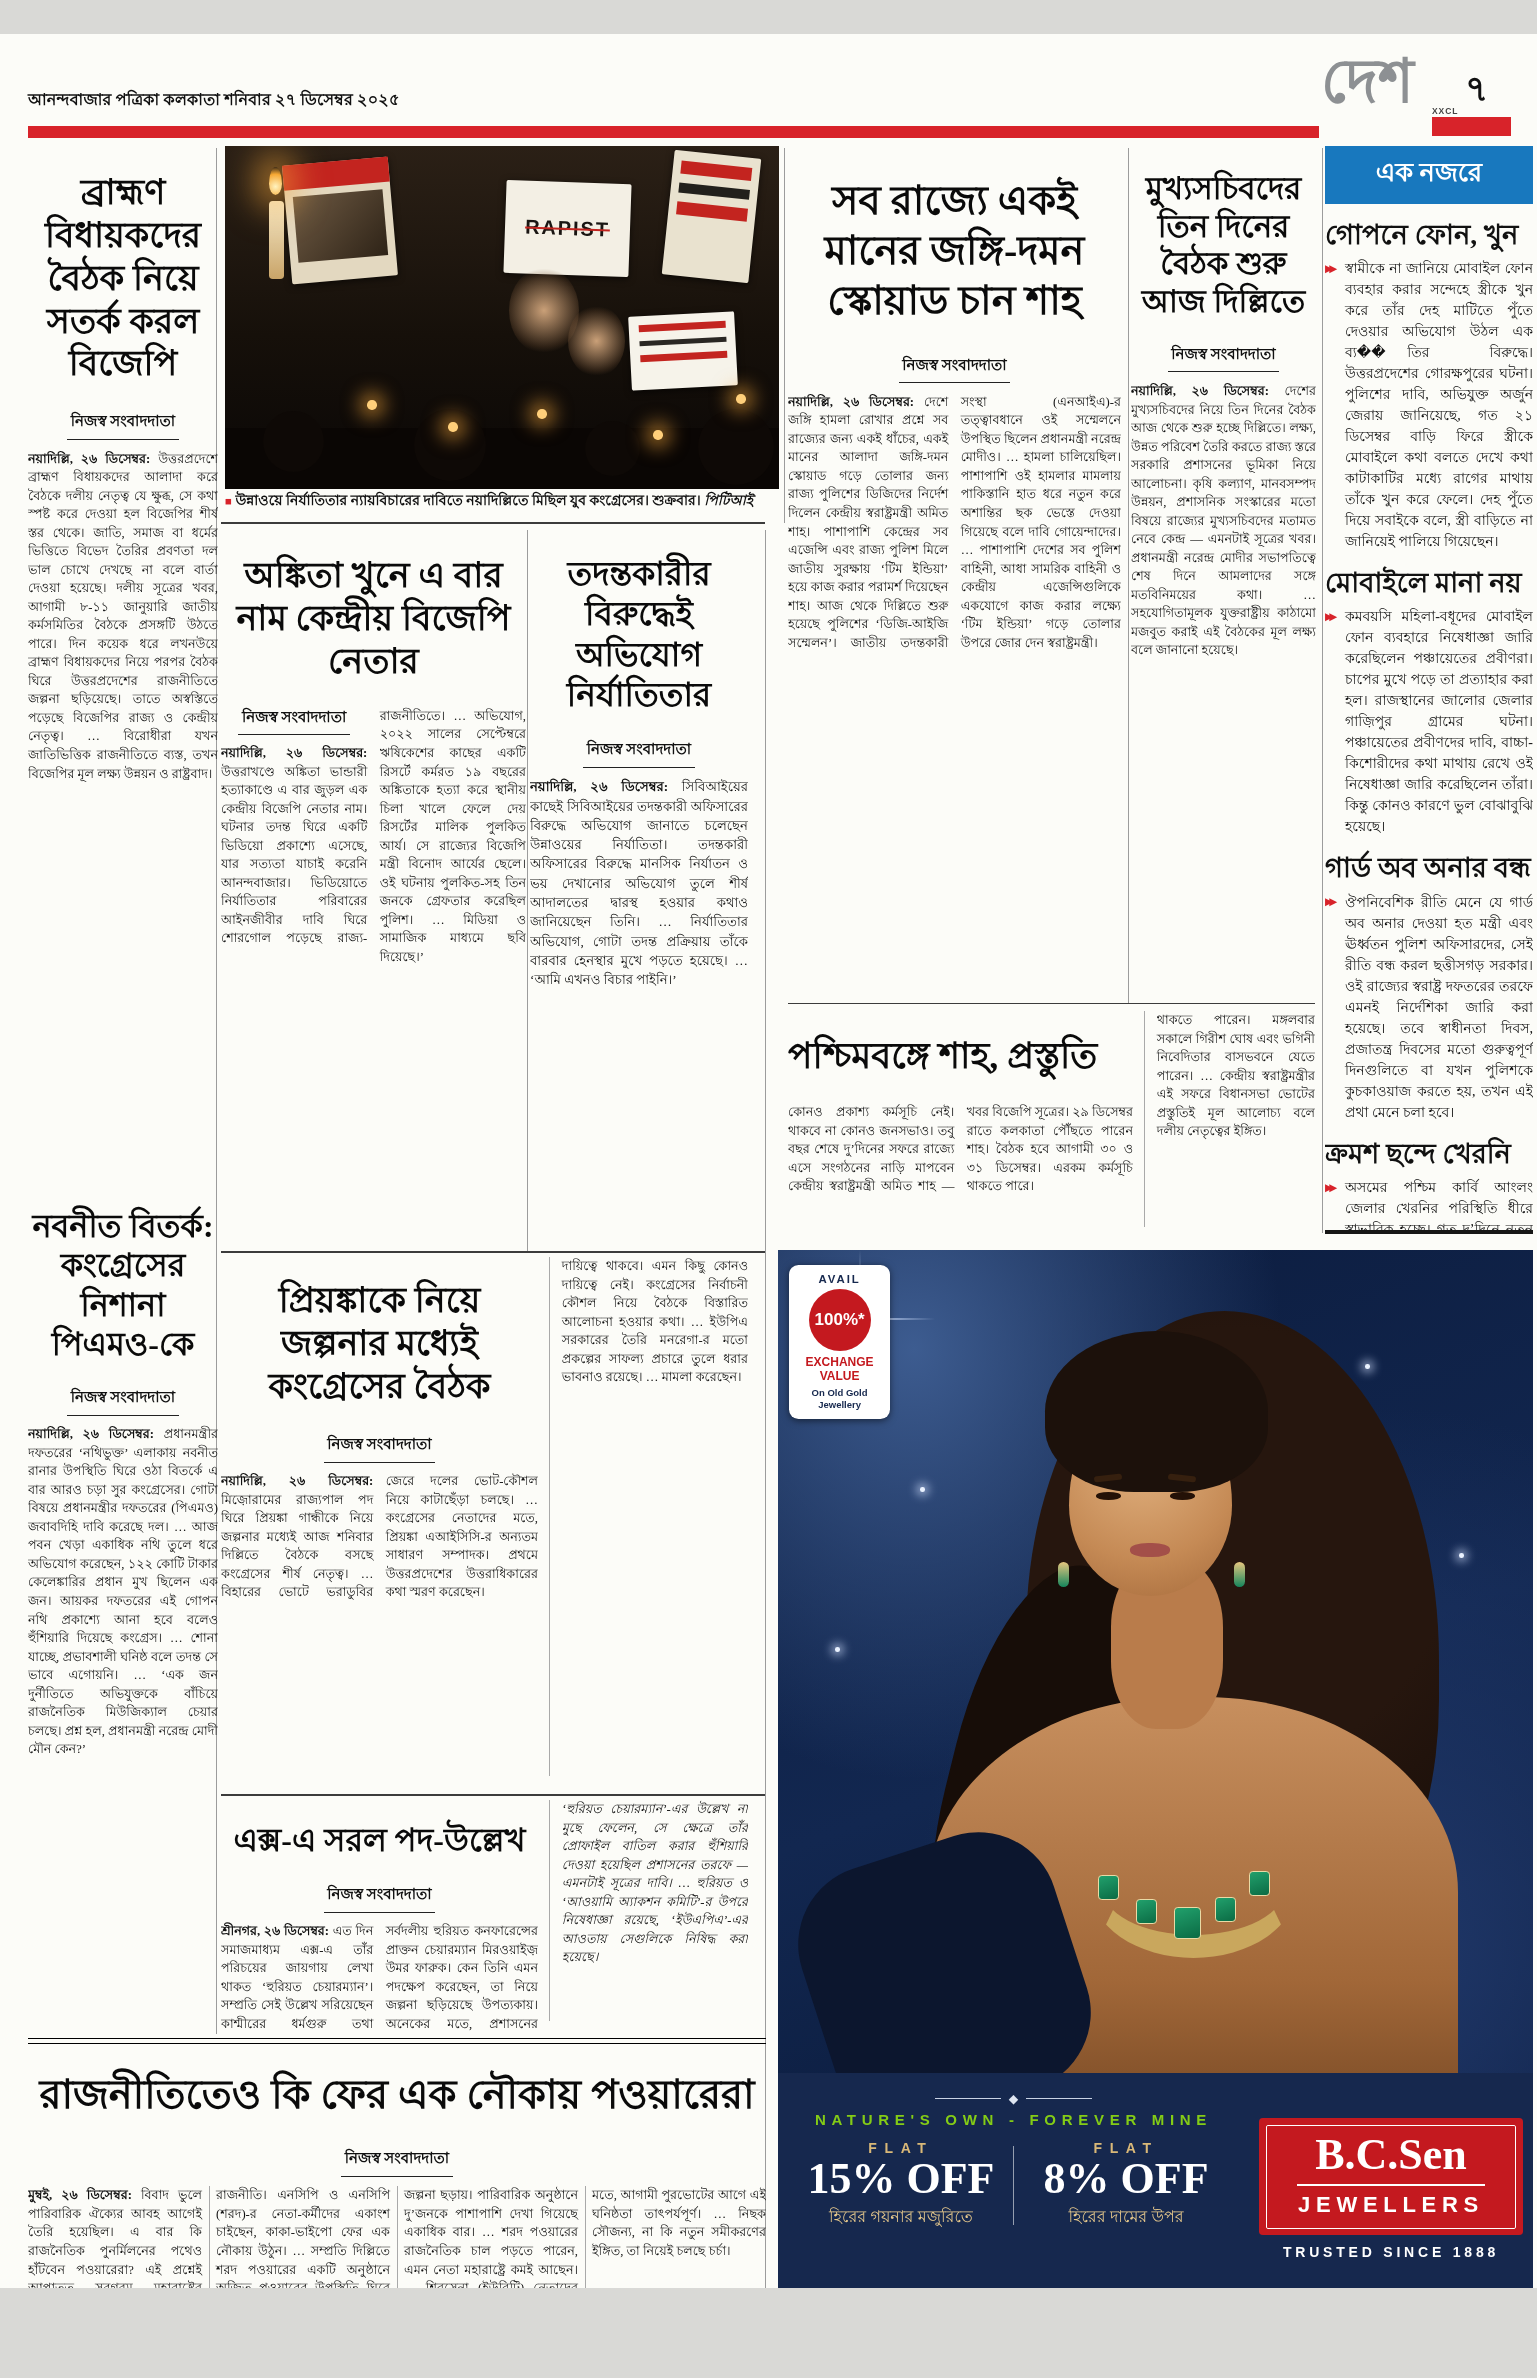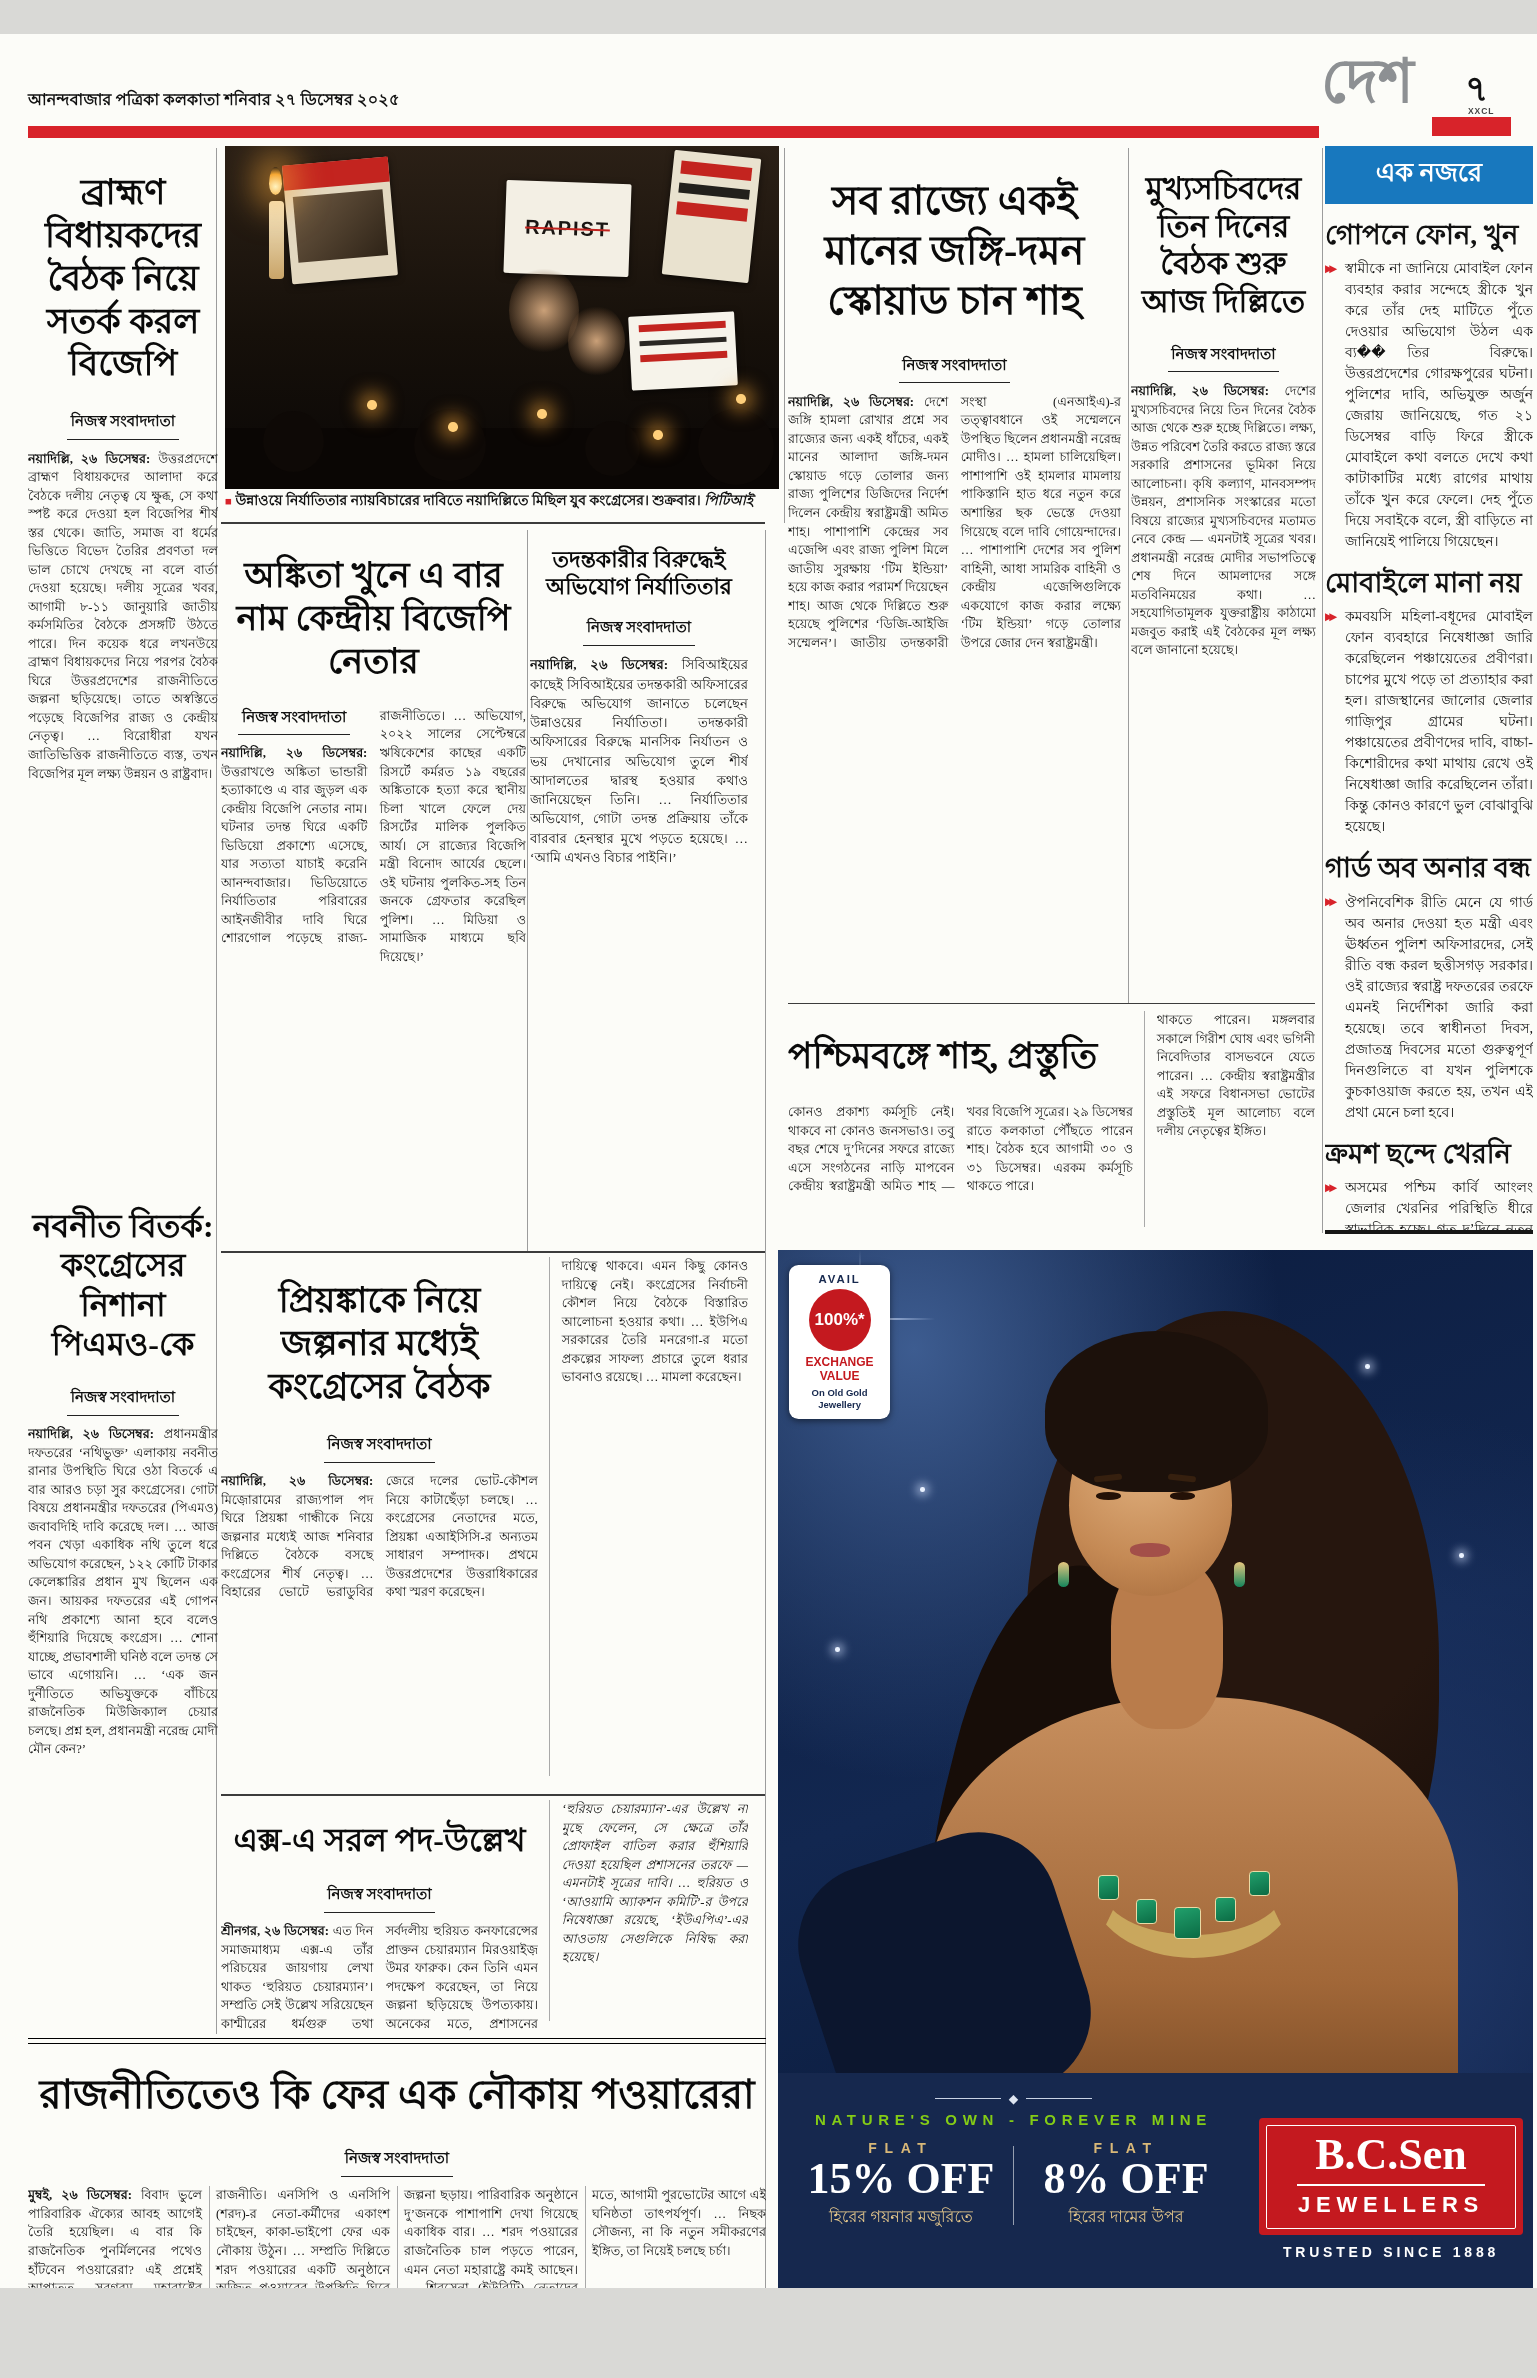--- a/index.html
+++ b/index.html
@@ -2,21 +2,21 @@
 <html style="font-size:15px"><head>
 <meta charset="utf-8">
 <style>
   html,body{margin:0;padding:0;background:#d9d9d6;}
   .page{position:relative;width:1538px;height:2254px;background:#fcfcf8;color:#111;
         font-family:"Liberation Serif","DejaVu Serif",serif;overflow:hidden;margin-top:34px;}
   .abs{position:absolute;}
   
   .dateline{left:28px;top:53px;font-size:16px;font-weight:700;letter-spacing:0.2px;}
   .logo-text{left:1321px;top:17px;font-size:61px;font-weight:700;color:#8d9093;line-height:1;}
-  .edition-mark{left:1468px;top:72px;font-size:8.5px;font-weight:700;color:#444;letter-spacing:0.9px;
+  .edition-mark{left:1432px;top:72px;font-size:8.5px;font-weight:700;color:#444;letter-spacing:0.9px;
                 font-family:"Liberation Sans",sans-serif;}
   .logo-redbar{left:1432px;top:83px;width:79px;height:19px;background:#d8232a;}
   .pageno{left:1465px;top:26.5px;font-size:36px;font-weight:700;}
   .red-rule{left:28px;top:92px;width:1291px;height:12.3px;background:#d8232a;}
   
   .hl{font-weight:700;text-align:center;line-height:1.22;color:#0a0a0a;}
   .byline{text-align:center;font-size:15px;font-weight:700;margin:7.6px 0 9.5px;}
   .byline span{display:inline-block;padding:0 3.8px 4.7px;border-bottom:1.9px solid #222;}
   .body-text{font-size:12.7px;line-height:1.46;text-align:justify;overflow:hidden;}
   .body-text b{font-weight:700;}
@@ -214,21 +214,21 @@
 
   <div class="abs" style="left:221px;top:498px;width:305px;height:710px;">
     <h1 class="hl" style="font-size:35px;">অঙ্কিতা খুনে এ বার নাম কেন্দ্রীয় বিজেপি নেতার</h1>
     <div class="cols2 body-text" style="height:594px;margin-top:7.6px;">
       <div class="byline" style="margin-top:0;"><span>নিজস্ব সংবাদদাতা</span></div>
       <p style="margin:0;"><b>নয়াদিল্লি, ২৬ ডিসেম্বর:</b> <span>উত্তরাখণ্ডে অঙ্কিতা ভান্ডারী হত্যাকাণ্ডে এ বার জুড়ল এক কেন্দ্রীয় বিজেপি নেতার নাম। ঘটনার তদন্ত ঘিরে একটি ভিডিয়ো প্রকাশ্যে এসেছে, যার সত্যতা যাচাই করেনি আনন্দবাজার। ভিডিয়োতে নির্যাতিতার পরিবারের আইনজীবীর দাবি ঘিরে শোরগোল পড়েছে রাজ্য-রাজনীতিতে। … অভিযোগ, ২০২২ সালের সেপ্টেম্বরে ঋষিকেশের কাছের একটি রিসর্টে কর্মরত ১৯ বছরের অঙ্কিতাকে হত্যা করে স্থানীয় চিলা খালে ফেলে দেয় রিসর্টের মালিক পুলকিত আর্য। সে রাজ্যের বিজেপি মন্ত্রী বিনোদ আর্যের ছেলে। ওই ঘটনায় পুলকিত-সহ তিন জনকে গ্রেফতার করেছিল পুলিশ। … মিডিয়া ও সামাজিক মাধ্যমে ছবি দিয়েছে।’</span></p>
     </div>
   </div>
 
   <div class="abs" style="left:530px;top:498px;width:218px;height:710px;">
-    <h1 class="hl" style="font-size:22px;">তদন্তকারীর বিরুদ্ধেই অভিযোগ নির্যাতিতার</h1>
+    <h1 class="hl" style="font-size:33px;">তদন্তকারীর বিরুদ্ধেই অভিযোগ নির্যাতিতার</h1>
     <div class="byline"><span>নিজস্ব সংবাদদাতা</span></div>
     <p class="body-text" style="height:445px;margin:0;font-size:13.2px;"><b>নয়াদিল্লি, ২৬ ডিসেম্বর:</b> <span>সিবিআইয়ের কাছেই সিবিআইয়ের তদন্তকারী অফিসারের বিরুদ্ধে অভিযোগ জানাতে চলেছেন উন্নাওয়ের নির্যাতিতা। তদন্তকারী অফিসারের বিরুদ্ধে মানসিক নির্যাতন ও ভয় দেখানোর অভিযোগ তুলে শীর্ষ আদালতের দ্বারস্থ হওয়ার কথাও জানিয়েছেন তিনি। … নির্যাতিতার অভিযোগ, গোটা তদন্ত প্রক্রিয়ায় তাঁকে বারবার হেনস্থার মুখে পড়তে হয়েছে। … ‘আমি এখনও বিচার পাইনি।’</span></p>
   </div>
 
   <div class="abs" style="left:788px;top:115px;width:333px;height:852px;">
     <h1 class="hl" style="font-size:40px;line-height:1.25;">সব রাজ্যে একই মানের জঙ্গি-দমন স্কোয়াড চান শাহ</h1>
     <div class="byline"><span>নিজস্ব সংবাদদাতা</span></div>
     <div class="cols2 body-text" style="height:587px;">
       <p style="margin:0;"><b>নয়াদিল্লি, ২৬ ডিসেম্বর:</b> <span>দেশে জঙ্গি হামলা রোখার প্রশ্নে সব রাজ্যের জন্য একই ধাঁচের, একই মানের আলাদা জঙ্গি-দমন স্কোয়াড গড়ে তোলার জন্য রাজ্য পুলিশের ডিজিদের নির্দেশ দিলেন কেন্দ্রীয় স্বরাষ্ট্রমন্ত্রী অমিত শাহ। পাশাপাশি কেন্দ্রের সব এজেন্সি এবং রাজ্য পুলিশ মিলে জাতীয় সুরক্ষায় ‘টিম ইন্ডিয়া’ হয়ে কাজ করার পরামর্শ দিয়েছেন শাহ। আজ থেকে দিল্লিতে শুরু হয়েছে পুলিশের ‘ডিজি-আইজি সম্মেলন’। জাতীয় তদন্তকারী সংস্থা (এনআইএ)-র তত্ত্বাবধানে ওই সম্মেলনে উপস্থিত ছিলেন প্রধানমন্ত্রী নরেন্দ্র মোদীও। … হামলা চালিয়েছিল। পাশাপাশি ওই হামলার মামলায় পাকিস্তানি হাত ধরে নতুন করে অশান্তির ছক ভেস্তে দেওয়া গিয়েছে বলে দাবি গোয়েন্দাদের। … পাশাপাশি দেশের সব পুলিশ বাহিনী, আধা সামরিক বাহিনী ও কেন্দ্রীয় এজেন্সিগুলিকে একযোগে কাজ করার লক্ষ্যে ‘টিম ইন্ডিয়া’ গড়ে তোলার উপরে জোর দেন স্বরাষ্ট্রমন্ত্রী।</span></p>
     </div>

